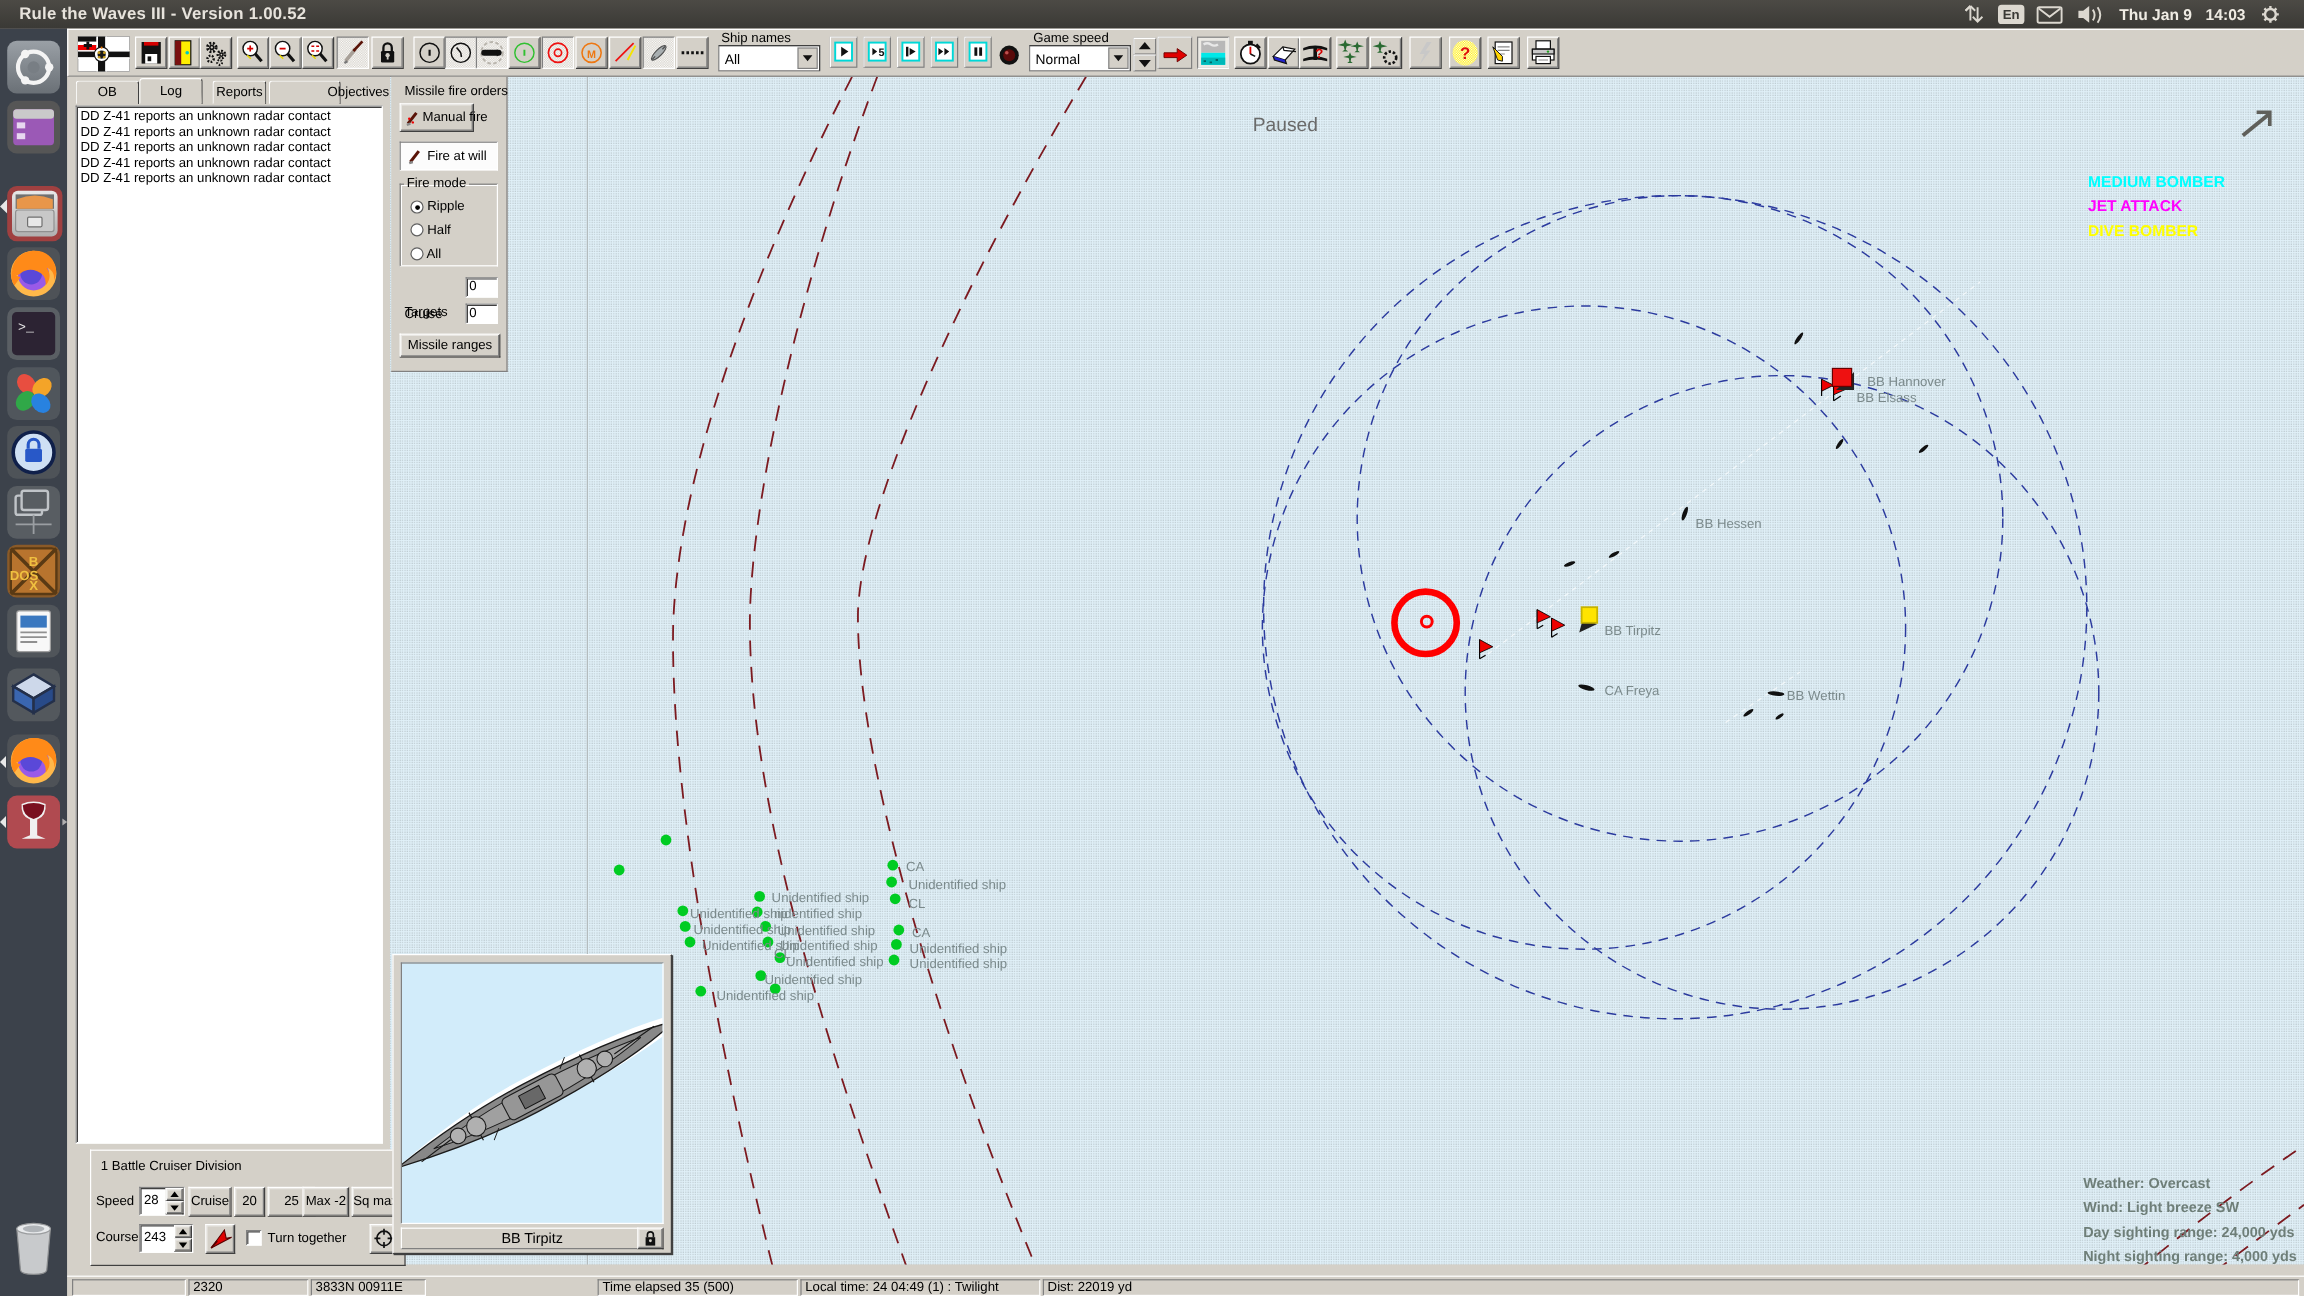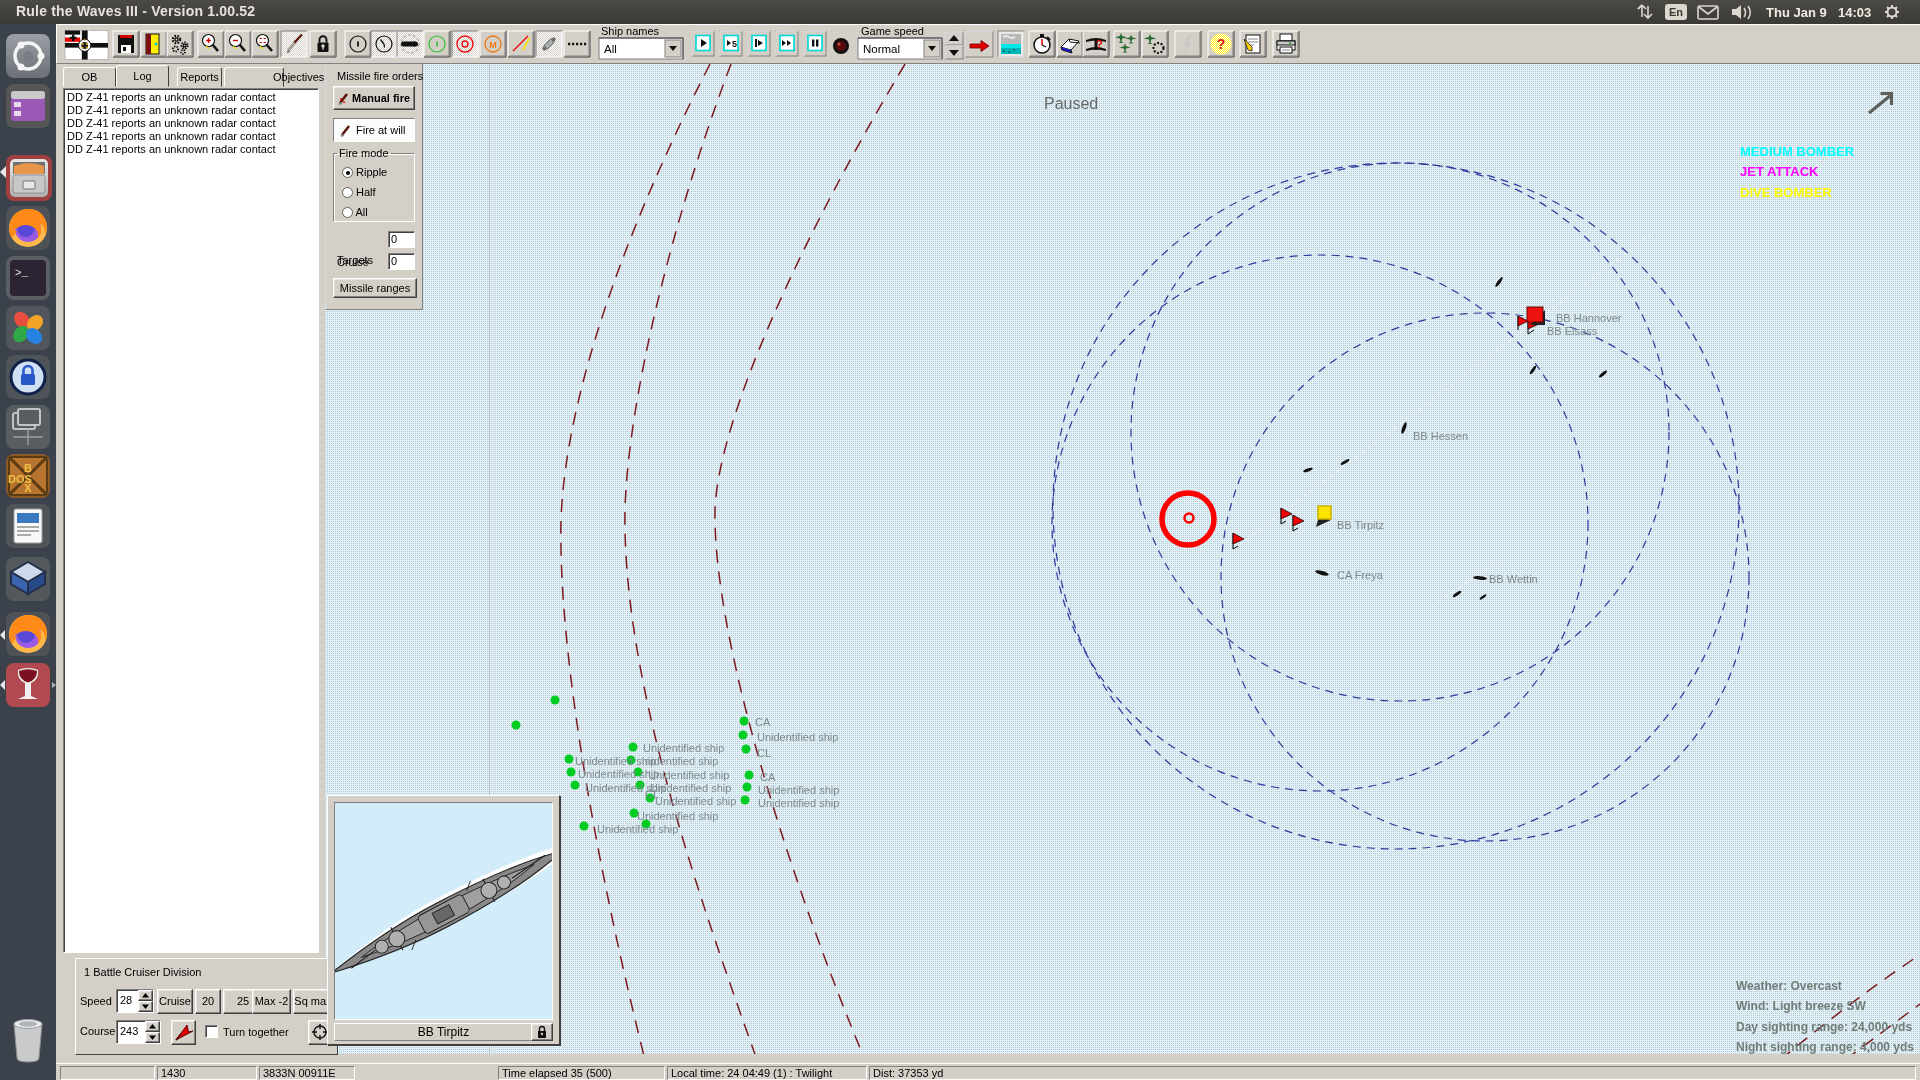--- a/index.html
+++ b/index.html
@@ -599,21 +599,21 @@
   <div class="tab" style="left:120px;width:45px;">Reports</div>
   <div class="tab" style="left:167px;width:60px;padding-left:48px;">Objectives</div>
   <div class="abs sunk" style="left:6px;top:24px;width:256px;height:865px;overflow:hidden;">
     <div style="font-size:11px;line-height:13px;padding:2px 0 0 3px;color:#000;">
     DD Z-41 reports an unknown radar contact<br>DD Z-41 reports an unknown radar contact<br>DD Z-41 reports an unknown radar contact<br>DD Z-41 reports an unknown radar contact<br>DD Z-41 reports an unknown radar contact
     </div>
   </div>
 </div>
 <div class="abs" id="missilepanel" style="left:326px;top:64px;width:97px;height:246px;background:#d4d0c8;border-right:1px solid #808080;border-bottom:1px solid #808080;">
   <div class="lbl" style="left:11px;top:6px;">Missile fire orders</div>
-  <div class="abs btn" style="left:7px;top:22px;width:82px;height:24px;font-weight:bold;">
+  <div class="abs btn" style="left:7px;top:22px;width:62px;height:24px;">
     <svg width="80" height="22">
         <path d="M 6,16 L 13,7" stroke="#5a1408" stroke-width="2.5"></path>
         <path d="M 5,17 l 3,-1" stroke="#888" stroke-width="2"></path>
         <circle cx="7" cy="12" r="1" fill="#e00"></circle>
         <circle cx="10" cy="15" r="1" fill="#e00"></circle>
       </svg>
     <div class="lbl" style="left:18px;top:5px;">Manual fire</div>
   </div>
   <div class="abs btn on" style="left:7px;top:54px;width:82px;height:24px;background:#fcfcfc;">
     <svg width="80" height="22">
@@ -699,19 +699,19 @@
   <div class="abs btn" style="left:203px;top:227px;width:22px;height:18px;">
     <svg width="20" height="16">
         <rect x="6" y="7" width="8" height="7" fill="#111"></rect>
         <path d="M 7.5,7 v-2 a2.5,2.5 0 0 1 5,0 v2" fill="none" stroke="#111" stroke-width="1.4"></path>
         <circle cx="10" cy="10" r="1.2" fill="#d4d0c8"></circle>
       </svg>
   </div>
 </div>
 <div class="abs" id="statusbar">
   <div class="sfield" style="left:4px;width:95px;"></div>
-  <div class="sfield" style="left:101px;width:100px;">1430</div>
+  <div class="sfield" style="left:101px;width:100px;">2320</div>
   <div class="sfield" style="left:203px;width:96px;">3833N 00911E</div>
   <div class="sfield" style="left:301px;width:139px;margin-top:16px;">24 Jul 03:49 1954</div>
   <div class="sfield" style="left:442px;width:167px;">Time elapsed 35 (500)</div>
   <div class="sfield" style="left:611px;width:200px;">Local time: 24 04:49 (1) : Twilight</div>
-  <div class="sfield" style="left:813px;width:1047px;">Dist: 37353 yd</div>
+  <div class="sfield" style="left:813px;width:1047px;">Dist: 22019 yd</div>
 </div>
 
 </body></html>

